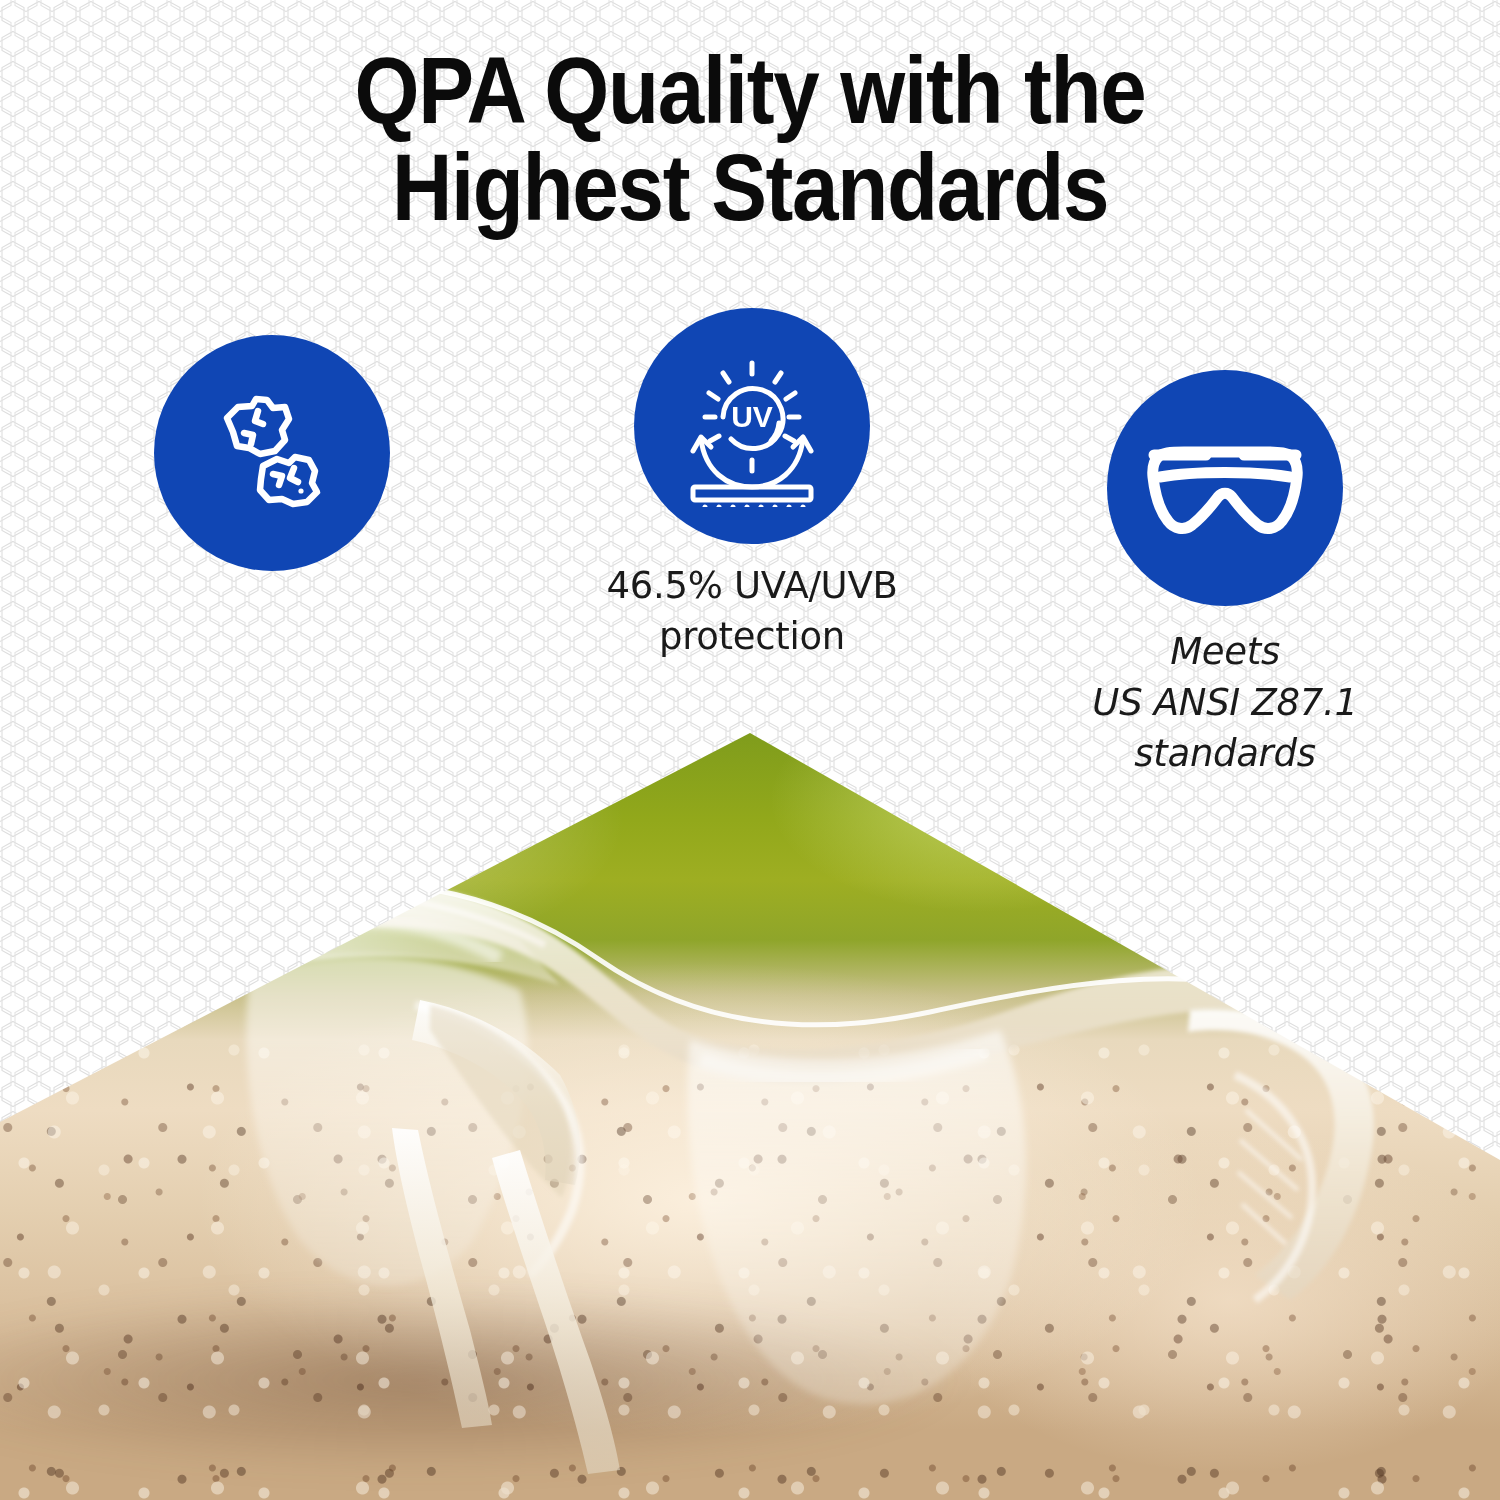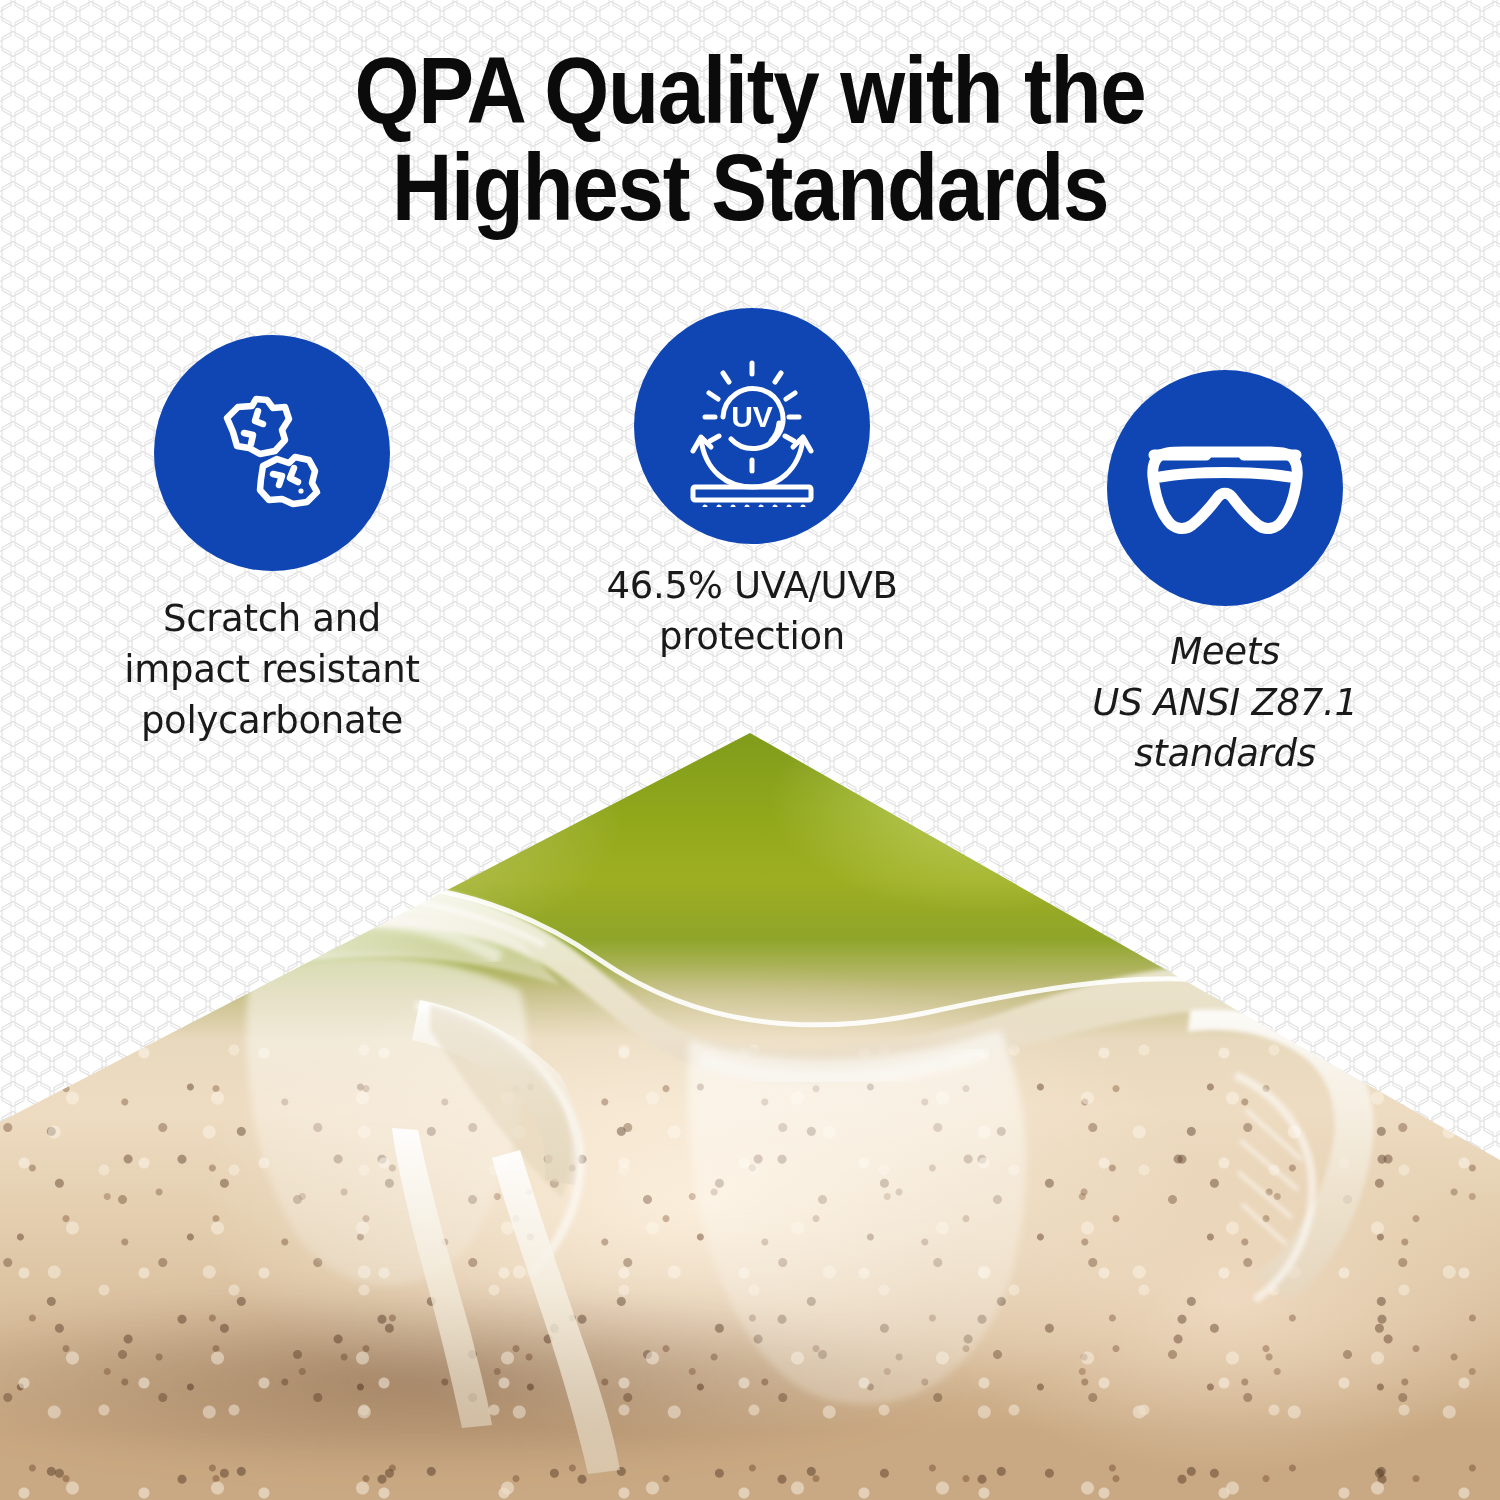--- a/index.html
+++ b/index.html
@@ -312,23 +312,20 @@
 
             <path d="M64 101 L66 88 L80 81 L92 85 L98 79 L112 82 L118 93
                      L115 105 L120 114 L110 124 L96 126 L85 121 L72 122 L63 112 Z"></path>
 
             <path d="M97 90 L93 100 L101 104"></path>
             <path d="M76 96 L85 98 L82 107"></path>
             <circle cx="104" cy="113" r="2.6" fill="#FFFFFF" stroke="none"></circle>
           </g>
         </svg>
       </div>
-      <div class="caption">Scratch and
-impact resistant
-polycarbonate</div>
     </div>
 
     <div class="feature feature-2">
       <div class="circle">
         <svg width="162" height="162" viewBox="0 0 162 162" aria-hidden="true">
           <g fill="none" stroke="#FFFFFF" stroke-width="5" stroke-linecap="round" stroke-linejoin="round">
 
             <path d="M52 72 A30 30 0 1 1 60 94"></path>
             <path d="M108 78 A30 30 0 0 1 100 96"></path>
 

